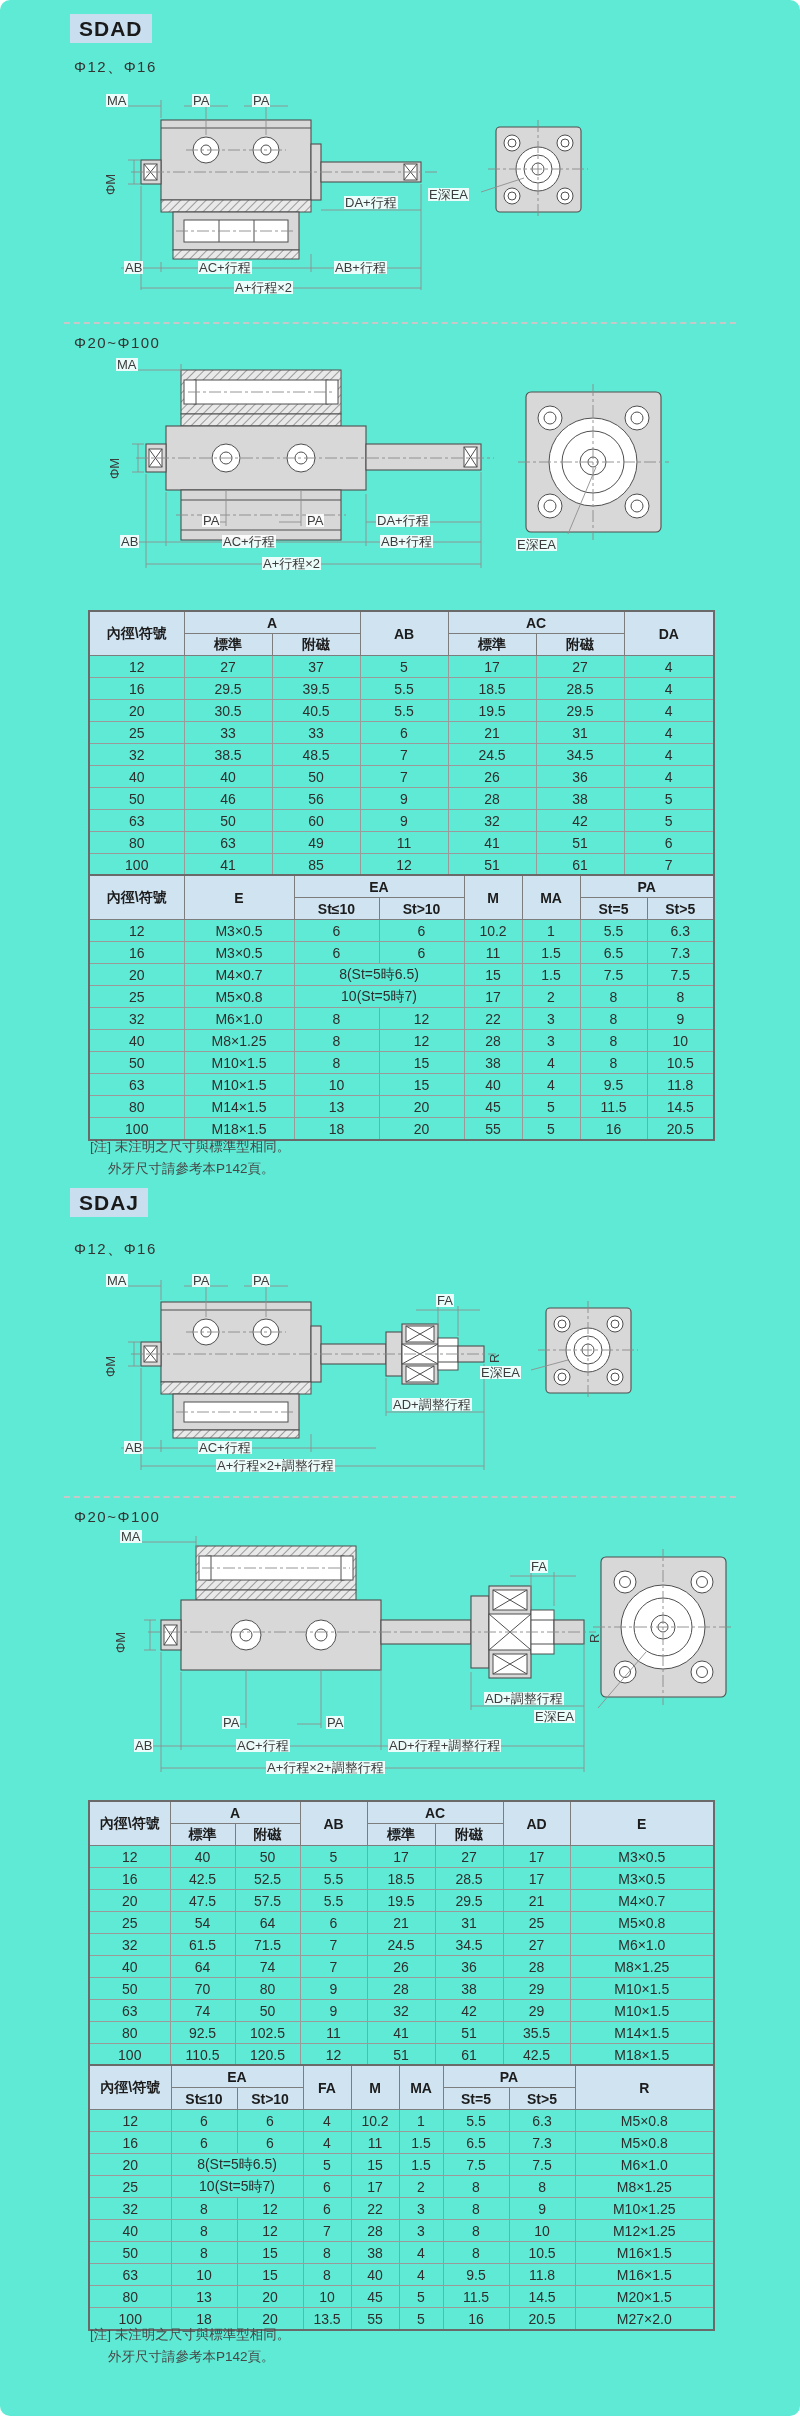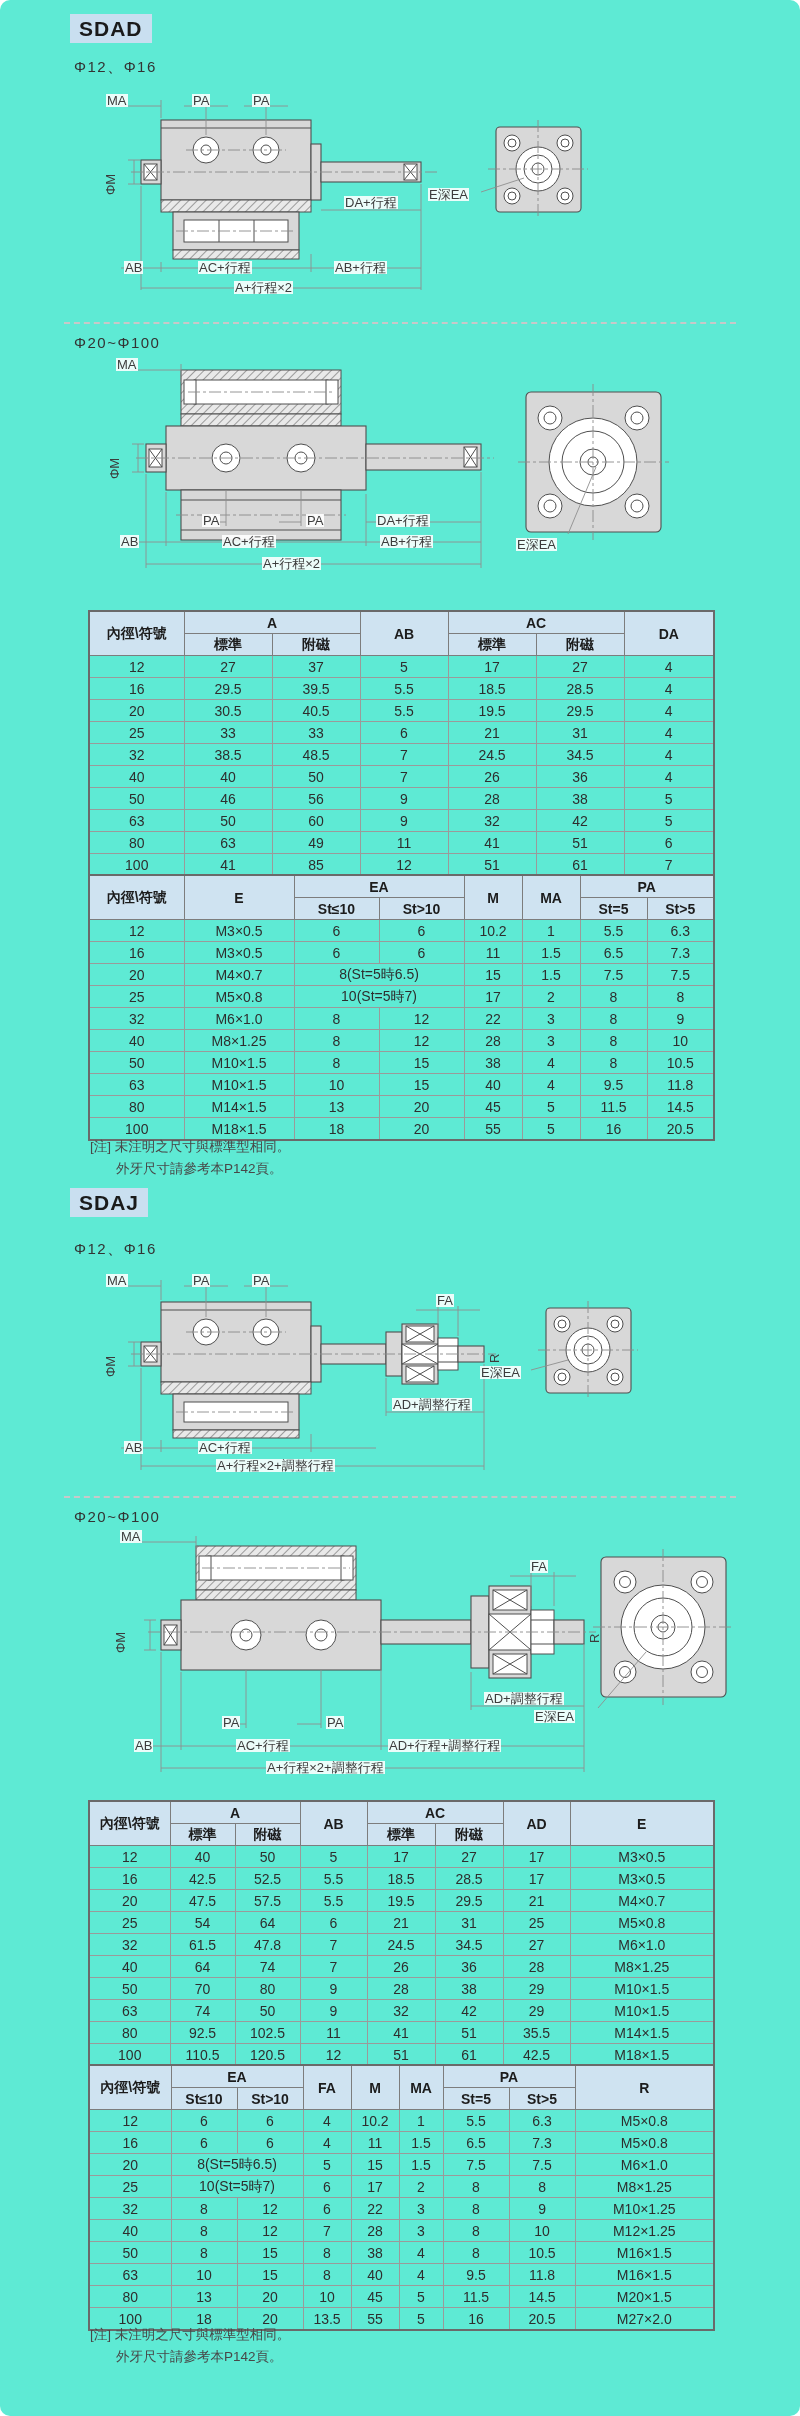--- a/index.html
+++ b/index.html
@@ -12,21 +12,21 @@
   .dlabel{position:absolute;font-size:13px;color:#3c3c3c;white-space:nowrap;line-height:1;
     background:rgba(255,255,255,.88);padding:0 1px;}
   .dlabel.rot{transform:rotate(-90deg);transform-origin:left top;background:transparent;}
   .sep{position:absolute;border-top:2px dashed #c8c8c8;width:672px;left:64px;}
   .dim-table{position:absolute;border-collapse:collapse;table-layout:fixed;font-size:14px;
     color:#2e2e2e;text-align:center;border:2px solid #6a6a6a;}
   .dim-table th{background:#cfe3f1;font-weight:bold;border:1px solid #7d7d7d;height:21px;
     padding:0 2px;font-size:14px;color:#1c1c1c;}
   .dim-table td{border:1px solid #9a9a9a;height:21px;padding:0 2px;}
   .note{position:absolute;font-size:13.5px;color:#484848;line-height:1.6;}
-  .note .ind{margin-left:26px;}
+  .note .ind{margin-left:18px;}
   
   .part{fill:#d8d8d8;stroke:#4f4f4f;stroke-width:1.1;}
   .wh{fill:#ffffff;stroke:#4f4f4f;stroke-width:1;}
   .ln{stroke:#4f4f4f;stroke-width:1;fill:none;}
   .cl{stroke:#8a8a8a;stroke-width:.9;fill:none;stroke-dasharray:12 3 3 3;}
   .dm{stroke:#8e8e8e;stroke-width:.9;fill:none;}
 </style>
 </head>
 <body>
 
@@ -720,21 +720,21 @@
           <td>64</td>
           <td>6</td>
           <td>21</td>
           <td>31</td>
           <td>25</td>
           <td>M5×0.8</td>
         </tr>
         <tr>
           <td>32</td>
           <td>61.5</td>
-          <td>47.8</td>
+          <td>71.5</td>
           <td>7</td>
           <td>24.5</td>
           <td>34.5</td>
           <td>27</td>
           <td>M6×1.0</td>
         </tr>
         <tr>
           <td>40</td>
           <td>64</td>
           <td>74</td>

